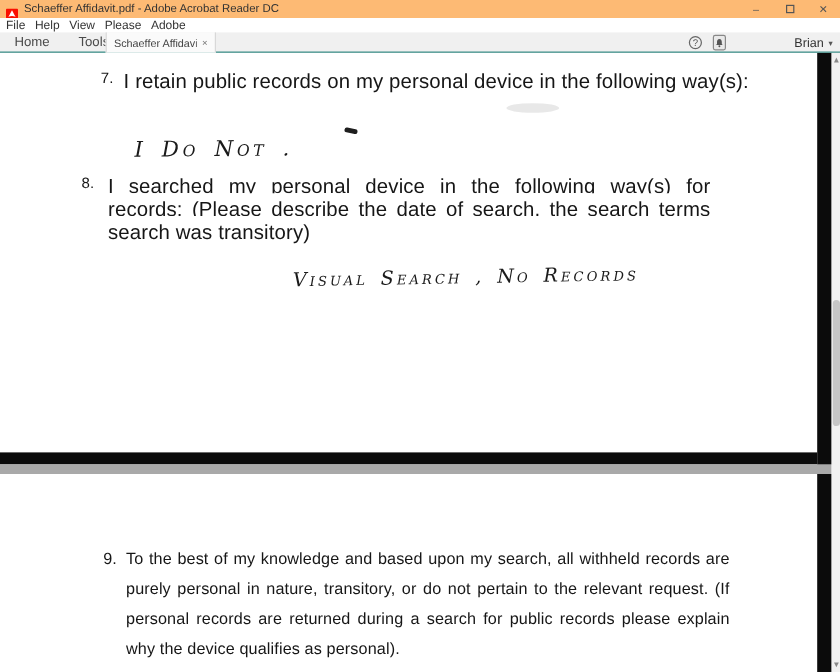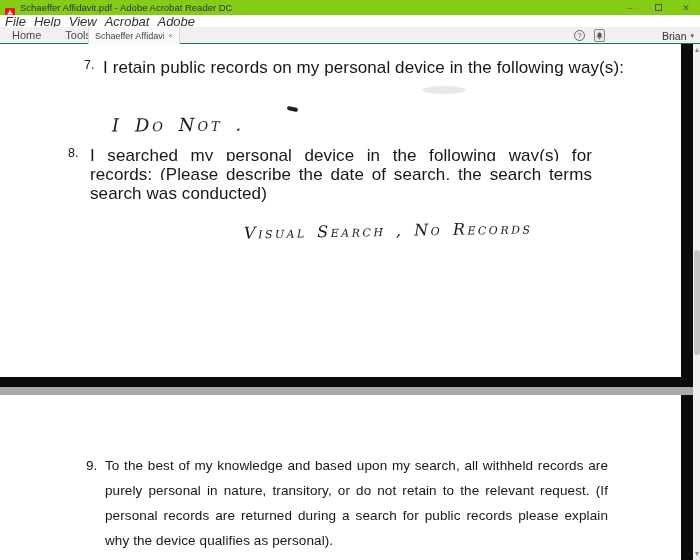--- a/index.html
+++ b/index.html
@@ -1,30 +1,30 @@
 <!DOCTYPE html>
 <html><head>
 <meta charset="utf-8">
 <style>
   * { margin:0; padding:0; box-sizing:border-box; }
   html,body { width:700px; height:560px; }
   body { font-family:"Liberation Sans", sans-serif; background:#fff; overflow:hidden; }
   .app { position:relative; width:700px; height:560px; background:#fff; }
 
   
-  .titlebar { position:absolute; left:0; top:0; width:700px; height:15px; background:#84cc16; display:flex; align-items:center; }
+  .titlebar { position:absolute; left:0; top:0; width:700px; height:15px; background:#fdba74; display:flex; align-items:center; }
   .app-icon { width:10px; height:9px; margin:0 5px 0 5px; display:inline-block; }
   .title-text { font-size:9.5px; color:#333; white-space:nowrap; }
   .win-controls { position:absolute; right:0; top:0; height:15px; display:flex; }
   .win-btn { width:28px; height:15px; display:flex; align-items:center; justify-content:center; font-size:9px; color:#555; }
   .max-glyph { width:7px; height:7px; border:1px solid #555; display:inline-block; }
 
   
   .menubar { position:absolute; left:0; top:15px; width:700px; height:12px; background:#fff; display:flex; align-items:center; }
-  .menu-item { font-size:13px; color:#333; margin-left:8px;font-style:italic; }
+  .menu-item { font-size:10px; color:#333; margin-left:8px; }
   .menu-item:first-child { margin-left:5px; }
 
   
   .tabbar { position:absolute; left:0; top:27px; width:700px; height:17px; background:#f0f0f0; border-bottom:1px solid #0f766e; display:flex; align-items:center; }
   .bar-tab { font-size:11px; color:#4a4a4a; padding:0 12px; height:17px; display:flex; align-items:center; }
   .doc-tab { position:absolute; left:88px; top:0; width:92px; height:17px; background:#fafafa; border-left:1px solid #d8d8d8; border-right:1px solid #d8d8d8; display:flex; align-items:center; justify-content:space-between; padding:0 6px; }
   .doc-tab-label { font-size:9px; color:#444; white-space:nowrap; overflow:hidden; }
   .doc-tab-close { font-size:8px; color:#777; margin-left:4px; }
   .tab-right { position:absolute; right:6px; top:0; height:17px; display:flex; align-items:center; gap:9px; }
   .help-circle { width:11px; height:11px; border:1px solid #666; border-radius:50%; font-size:8px; color:#555; display:flex; align-items:center; justify-content:center; }
@@ -74,21 +74,21 @@
           <span class="max-glyph"></span>
         </span>
       <span class="win-btn">✕</span>
     </div>
   </div>
 
   <div class="menubar">
     <span class="menu-item">File</span>
     <span class="menu-item">Help</span>
     <span class="menu-item">View</span>
-    <span class="menu-item">Acrobat</span>
+    <span class="menu-item">Please</span>
     <span class="menu-item">Adobe</span>
   </div>
 
   <div class="tabbar">
     <span class="bar-tab">Home</span>
     <span class="bar-tab">Tools</span>
     <div class="doc-tab">
       <span class="doc-tab-label">Schaeffer Affidavit.p...</span>
       <span class="doc-tab-close">×</span>
     </div>
@@ -112,31 +112,31 @@
     <span class="num" style="left:84px; top:14px;">7.</span>
     <div class="scan-text" style="left:103px; top:14px;">I retain public records on my personal device in the following way(s):</div>
     <div class="handw h7">I Do Not .</div>
 
     <span class="ink-blob"></span>
     <span class="smudge"></span>
 
     <span class="num" style="left:68px; top:102px;">8.</span>
     <div class="scan-text jline" style="left:90px; top:102px; width:502px;">I searched my personal device in the following way(s) for knowledge public</div>
     <div class="scan-text jline" style="left:90px; top:121px; width:502px;">records: (Please describe the date of search, the search terms used and how</div>
-    <div class="scan-text" style="left:90px; top:140px;">search was conducted)</div>
+    <div class="scan-text" style="left:90px; top:140px;">search was transitory)</div>
     <div class="handw h8">Visual Search , No Records</div>
 
     <div class="band-bottom"></div>
     <div class="page-gap"></div>
     <div class="edge-strip-1"></div>
     <div class="edge-strip-2"></div>
 
     <span class="num p2" style="left:86px; top:414px;">9.</span>
     <div class="scan-text p2 jline" style="left:105px; top:414px; width:503px; height:17px;">To the best of my knowledge and based upon my search, all withheld records are</div>
-    <div class="scan-text p2 jline" style="left:105px; top:439px; width:503px; height:17px;">purely personal in nature, transitory, or do not retain to the relevant request. (If</div>
+    <div class="scan-text p2 jline" style="left:105px; top:439px; width:503px; height:17px;">purely personal in nature, transitory, or do not pertain to the relevant request. (If</div>
     <div class="scan-text p2 jline" style="left:105px; top:464px; width:503px; height:17px;">personal records are returned during a search for public records please explain</div>
     <div class="scan-text p2" style="left:105px; top:489px;">why the device qualifies as personal).</div>
 
     <div class="scrollbar">
       <div class="scroll-arrow" style="top:1px;">
           <span class="tri-up"></span>
         </div>
       <div class="scroll-thumb"></div>
       <div class="scroll-arrow" style="bottom:1px;">
           <span class="tri-down"></span>

